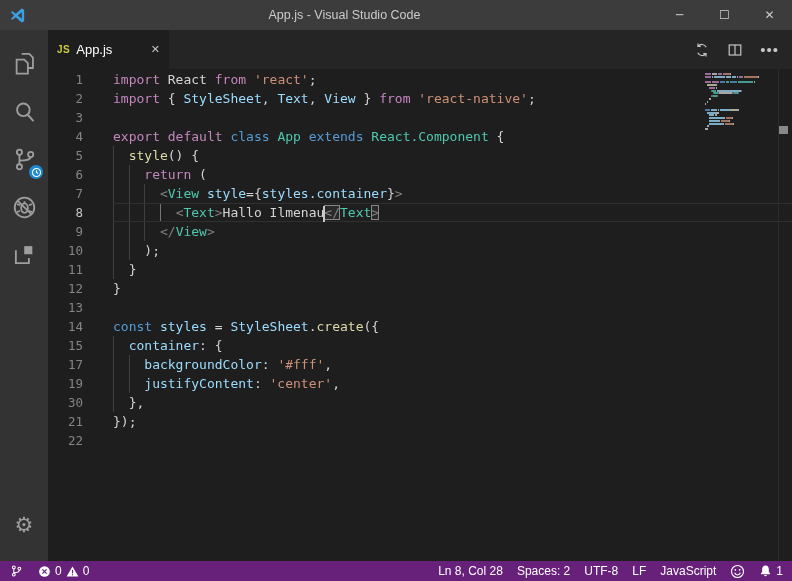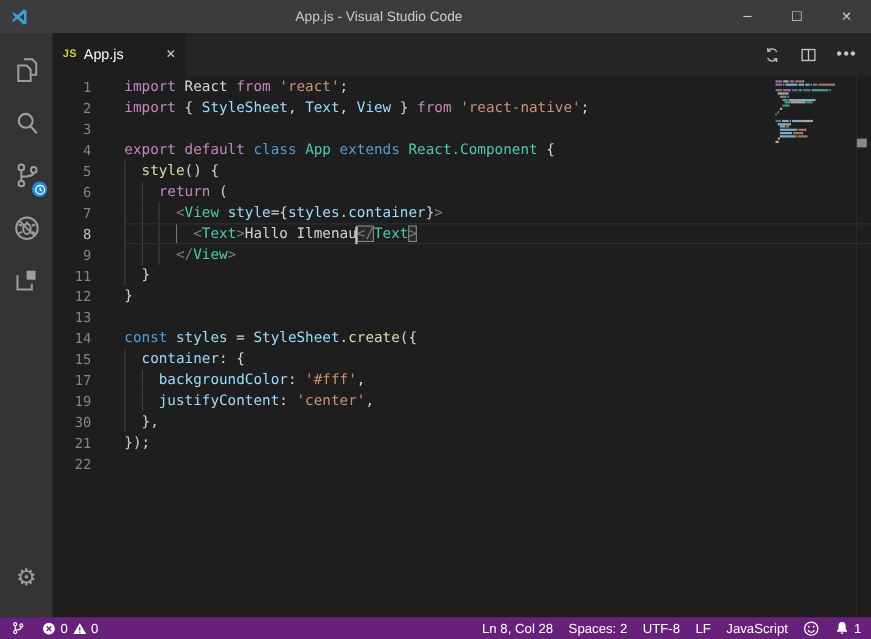--- a/index.html
+++ b/index.html
@@ -192,20 +192,24 @@
               <div class="ln">7</div>
               <div class="lc"><span class="guide" style="left: 0ch;"></span><span class="guide" style="left: 2ch;"></span><span class="guide" style="left: 4ch;"></span><span class="tok fg">      </span><span class="tok ang">&lt;</span><span class="tok type">View</span><span class="tok fg"> </span><span class="tok var">style</span><span class="tok fg">={</span><span class="tok var">styles.container</span><span class="tok fg">}</span><span class="tok ang">&gt;</span></div>
             </div>
             <div class="line">
               <div class="ln cur">8</div>
               <div class="lc current"><span class="guide" style="left: 0ch;"></span><span class="guide" style="left: 2ch;"></span><span class="guide" style="left: 4ch;"></span><span class="guide active" style="left: 6ch;"></span><span class="tok fg">        </span><span class="tok ang">&lt;</span><span class="tok type">Text</span><span class="tok ang">&gt;</span><span class="tok fg">Hallo Ilmenau</span><span class="cur-wrap"><span class="cur-bar"></span></span><span class="tok ang box">&lt;/</span><span class="tok type">Text</span><span class="tok ang box">&gt;</span></div>
             </div>
             <div class="line">
               <div class="ln">9</div>
               <div class="lc"><span class="guide" style="left: 0ch;"></span><span class="guide" style="left: 2ch;"></span><span class="guide" style="left: 4ch;"></span><span class="tok fg">      </span><span class="tok ang">&lt;/</span><span class="tok type">View</span><span class="tok ang">&gt;</span></div>
+            </div>
+            <div class="line">
+              <div class="ln">10</div>
+              <div class="lc"><span class="guide" style="left: 0ch;"></span><span class="guide" style="left: 2ch;"></span><span class="tok fg">    );</span></div>
             </div>
             <div class="line">
               <div class="ln">11</div>
               <div class="lc"><span class="guide" style="left: 0ch;"></span><span class="tok fg">  }</span></div>
             </div>
             <div class="line">
               <div class="ln">12</div>
               <div class="lc"><span class="tok fg">}</span></div>
             </div>
             <div class="line">

